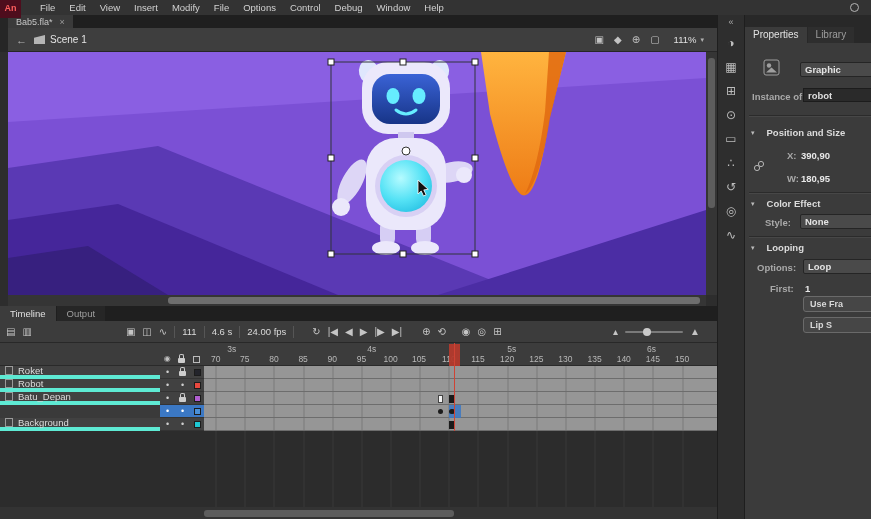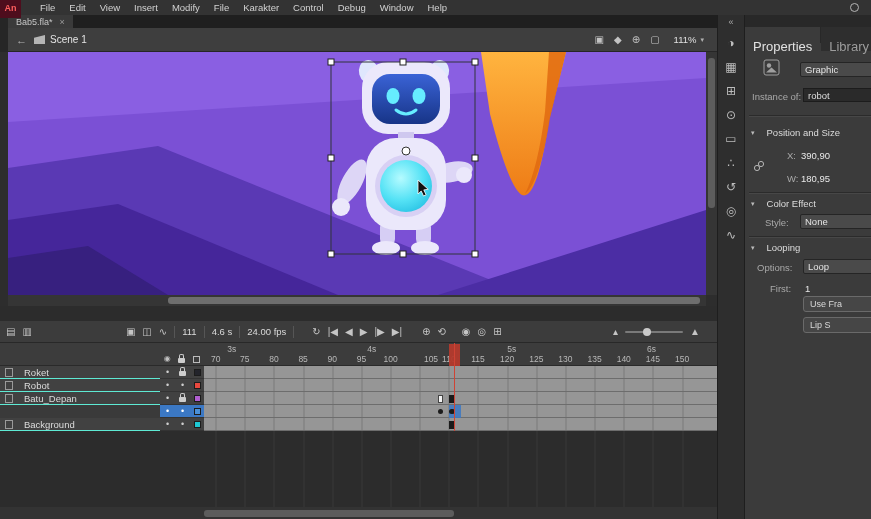--- a/index.html
+++ b/index.html
@@ -48,21 +48,21 @@
   .tb-slider-knob{position:absolute;left:18px;top:-3px;width:8px;height:8px;border-radius:50%;background:#c9c9c9;}
   .tl-header{position:absolute;top:37px;left:0;right:0;height:23px;background:#3c3c3c;border-bottom:1px solid #2a2a2a;}
   .tl-cols-icons{position:absolute;left:160px;top:0;width:44px;height:23px;display:flex;align-items:flex-end;justify-content:space-around;padding-bottom:3px;}
   .hdr-eye{font-size:8px;color:#c0c0c0;line-height:1;}
   .hdr-outline{width:7px;height:7px;border:1px solid #bbb;}
   .tl-ruler{position:absolute;left:204px;top:0;right:0;height:23px;overflow:hidden;}
   .sec-label{position:absolute;top:1px;font-size:8.5px;color:#b8b8b8;}
   .num-label{position:absolute;top:11px;width:18px;text-align:center;font-size:8.5px;color:#b8b8b8;}
   .tl-rows{position:absolute;top:60px;left:0;right:0;}
   .tl-row{position:relative;height:13px;background:#3a3a3a;}
-  .lay-name{position:absolute;left:0;top:0;width:160px;height:13px;background:#414141;border-bottom:1px solid #5eead4;display:flex;align-items:center;gap:11px;padding-left:5px;font-size:9.5px;color:#dcdcdc;}
+  .lay-name{position:absolute;left:0;top:0;width:160px;height:13px;background:#414141;border-bottom:4px solid #5eead4;display:flex;align-items:center;gap:5px;padding-left:5px;font-size:9.5px;color:#dcdcdc;}
   .lay-icon{width:8px;height:9px;border:1px solid #9a9a9a;flex:none;}
   .lay-col{position:absolute;top:0;height:13px;width:15px;background:#414141;border-bottom:1px solid #333;display:flex;align-items:center;justify-content:center;font-size:9px;color:#cfcfcf;}
   .eye-col{left:160px;} .lock-col{left:175px;} .outline-col{left:190px;width:14px;}
   .tl-row.selected .lay-name,.tl-row.selected .lay-col{background:#3b78c4;color:#fff;}
   .outline-swatch{width:7px;height:7px;border:1px solid #1c1c1c;display:block;}
   .lockshape{position:relative;width:7px;height:5px;background:#cdcdcd;border-radius:1px;display:block;margin-top:3px;}
   .lockshape::before{content:"";position:absolute;left:1px;top:-4px;width:3px;height:4px;border:1px solid #cdcdcd;border-bottom:none;border-radius:2px 2px 0 0;}
   .lay-frames{position:absolute;left:204px;top:0;right:0;height:13px;border-bottom:1px solid #6d6d6d;
     background:repeating-linear-gradient(to right,#969696 0 28.15px,#7a7a7a 28.15px 29.15px);background-position:-16.5px 0;}
   .fr-dot{position:absolute;top:3.5px;width:5.5px;height:5.5px;border-radius:50%;background:#1b1b1b;z-index:2;}
@@ -77,23 +77,23 @@
   .playhead-line{position:absolute;top:37px;height:88px;width:1.5px;background:#cf4334;z-index:6;}
   .playhead-handle{position:absolute;top:38px;height:22px;width:11px;background:#b43a2d;opacity:.95;z-index:6;}
 
   
   .dock{position:absolute;top:15px;left:717px;width:28px;height:504px;background:#2e2e2e;border-left:1px solid #1e1e1e;border-right:1px solid #1e1e1e;}
   .dock-collapse{display:block;text-align:center;color:#ababab;font-size:9px;padding:2px 0 4px;}
   .dock-icon{width:26px;height:24px;display:flex;align-items:center;justify-content:center;color:#bdbdbd;font-size:12px;}
   .props{position:absolute;top:15px;left:745px;width:126px;height:504px;background:#3b3b3b;overflow:hidden;}
   .props-top{height:12px;background:#282828;}
   .props-tabs{height:16px;background:#282828;display:flex;}
-  .ptab{font-size:13px;color:#9d9d9d;padding:12px 8px;line-height:16px;background:#2e2e2e;margin-right:1px;}
+  .ptab{font-size:10px;color:#9d9d9d;padding:0 8px;line-height:16px;background:#2e2e2e;margin-right:1px;}
   .ptab.active{background:#3b3b3b;color:#e2e2e2;}
-  .props-body{position:absolute;top:28px;left:0;right:0;bottom:0;}
+  .props-body{position:absolute;top:28px;left:0;right:0;bottom:0;font-weight:bold;}
   .plabel{position:absolute;font-size:9.5px;color:#a9a9a9;white-space:nowrap;}
   .pval{position:absolute;font-size:9.5px;color:#e8e8e8;white-space:nowrap;}
   .dd{position:absolute;height:15px;background:#4a4a4a;border:1px solid #252525;border-radius:2px;font-size:9.5px;color:#e3e3e3;display:flex;align-items:center;justify-content:space-between;padding:0 4px;}
   .field{position:absolute;height:14px;background:#2a2a2a;border:1px solid #1c1c1c;font-size:9.5px;color:#dedede;display:flex;align-items:center;padding:0 4px;}
   .pdiv{position:absolute;left:4px;right:0;height:1px;background:#2b2b2b;box-shadow:0 1px 0 #474747;}
   .sec-h{position:absolute;font-size:9.5px;color:#dcdcdc;display:flex;gap:12px;align-items:center;white-space:nowrap;}
   .tri{font-size:7px;color:#bbb;}
   .pbtn{position:absolute;left:58px;width:76px;height:16px;background:#464646;border:1px solid #6a6a6a;border-radius:3px;font-size:9px;color:#d9d9d9;display:flex;align-items:center;justify-content:flex-start;padding-left:6px;white-space:nowrap;}
   .sym-icon,.chain{position:absolute;line-height:0;}
 </style>
@@ -104,21 +104,21 @@
 
   <div class="menubar">
     <span class="app-logo">An</span>
     <div style="display:flex;">
         <span class="menu-item">File</span>
         <span class="menu-item">Edit</span>
         <span class="menu-item">View</span>
         <span class="menu-item">Insert</span>
         <span class="menu-item">Modify</span>
         <span class="menu-item">File</span>
-        <span class="menu-item">Karakter</span>
+        <span class="menu-item">Options</span>
         <span class="menu-item">Control</span>
         <span class="menu-item">Debug</span>
         <span class="menu-item">Window</span>
         <span class="menu-item">Help</span>
       </div>
     <span class="search-icon"></span>
   </div>
 
   <div class="left-rail"></div>
 
@@ -215,20 +215,24 @@
     </svg>
     <div class="stage-vscroll">
         <span class="thumb"></span>
       </div>
     <div class="stage-hscroll">
         <span class="thumb"></span>
       </div>
   </div>
 
   <div class="timeline">
+    <div class="tl-tabs">
+        <span class="ttab active">Timeline</span>
+        <span class="ttab">Output</span>
+      </div>
     <div class="tl-toolbar">
         <span class="tb-icon">▤</span>
         <span class="tb-icon">▥</span>
         <span style="width: 80px; flex: 0 0 auto;"></span>
         <span class="tb-icon">▣</span>
         <span class="tb-icon">◫</span>
         <span class="tb-icon">∿</span>
         <span class="tb-sep"></span>
         <span class="tb-text">111</span>
         <span class="tb-sep"></span>
@@ -269,21 +273,21 @@
           <span class="sec-label" style="left: 163.24px;">4s</span>
           <span class="sec-label" style="left: 303.16px;">5s</span>
           <span class="sec-label" style="left: 443.08px;">6s</span>
           <span class="num-label" style="left: 2.66px;">70</span>
           <span class="num-label" style="left: 31.81px;">75</span>
           <span class="num-label" style="left: 60.96px;">80</span>
           <span class="num-label" style="left: 90.11px;">85</span>
           <span class="num-label" style="left: 119.26px;">90</span>
           <span class="num-label" style="left: 148.41px;">95</span>
           <span class="num-label" style="left: 177.56px;">100</span>
-          <span class="num-label" style="left: 218px;">105</span>
+          <span class="num-label" style="left: 206px;">105</span>
           <span class="num-label" style="left: 235.86px;">110</span>
           <span class="num-label" style="left: 265.01px;">115</span>
           <span class="num-label" style="left: 294.16px;">120</span>
           <span class="num-label" style="left: 323.31px;">125</span>
           <span class="num-label" style="left: 352.46px;">130</span>
           <span class="num-label" style="left: 381.61px;">135</span>
           <span class="num-label" style="left: 410.76px;">140</span>
           <span class="num-label" style="left: 439.91px;">145</span>
           <span class="num-label" style="left: 469.06px;">150</span>
         </div>

